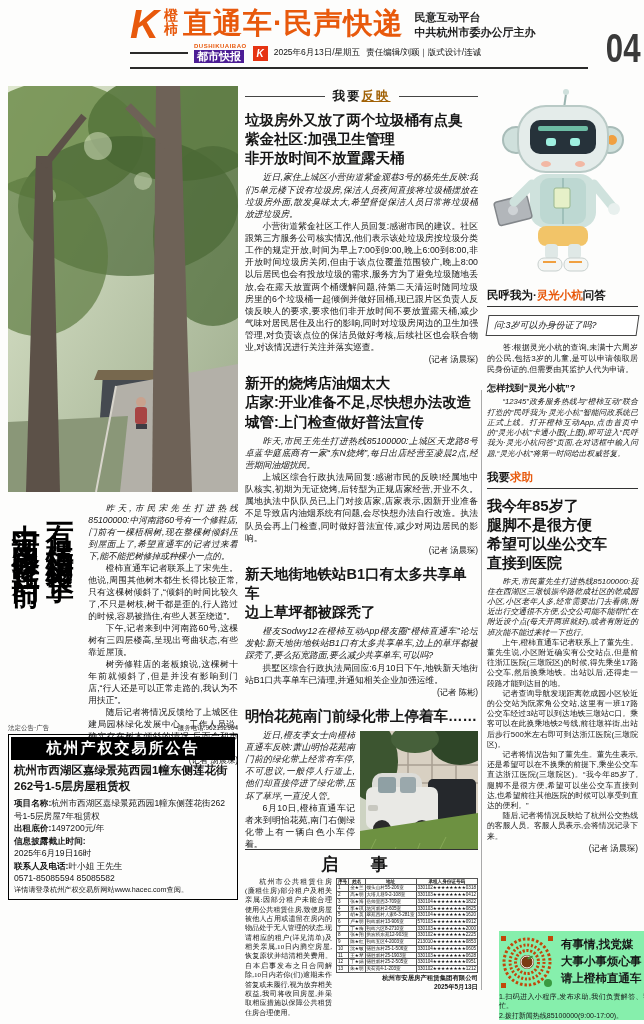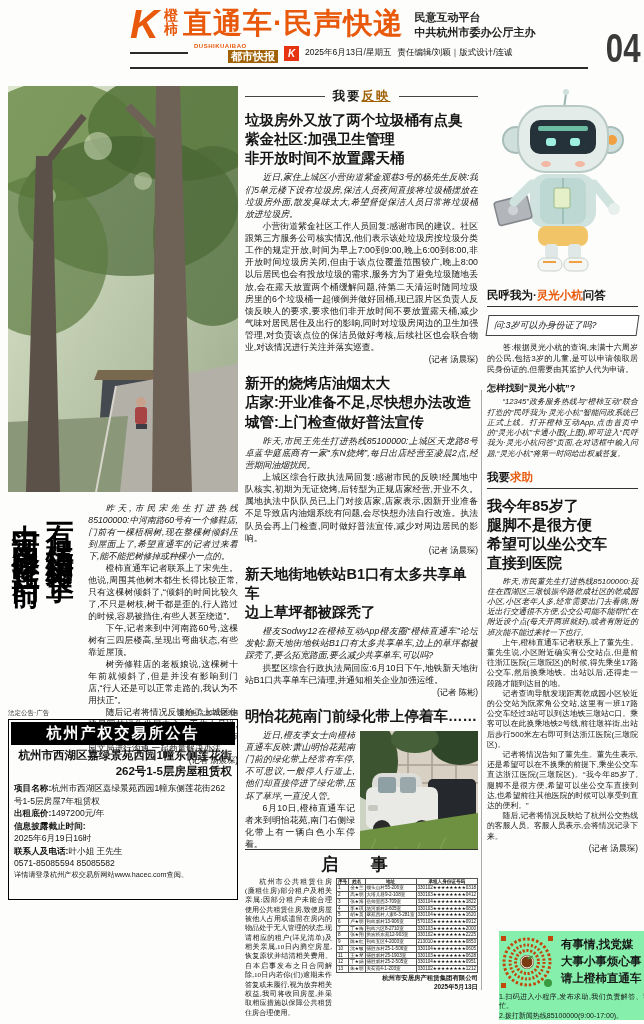--- a/index.html
+++ b/index.html
@@ -10,21 +10,21 @@
   .mast-row{display:flex;align-items:flex-start;gap:5px;}
   .klogo{font-size:40px;font-weight:900;font-style:italic;color:#e8590c;line-height:.9;}
   .csbox{display:flex;flex-direction:column;font-size:14px;font-weight:900;color:#e8590c;line-height:1;margin-top:2px;}
   .mast-title{font-size:29px;font-weight:900;color:#e8590c;letter-spacing:1px;line-height:1.1;margin-top:2px;}
   .taglines{margin-left:6px;margin-top:4px;font-size:11px;font-weight:bold;color:#222;line-height:1.35;display:flex;flex-direction:column;}
   .sub-row{display:flex;align-items:center;gap:6px;margin-top:1px;margin-right:52px;
            border-bottom:2px solid #2a2a2a;padding-bottom:4px;}
   .lead-line{width:58px;height:2px;background:#2a2a2a;}
   .brand{display:flex;flex-direction:column;align-items:flex-start;line-height:1;}
   .pinyin{font-size:6px;font-weight:bold;color:#e8590c;letter-spacing:.5px;}
-  .brand-cn{background:#a16207;color:#fff;font-weight:900;font-size:11px;padding:1px 3px;margin-top:1px;margin-left:34px;}
+  .brand-cn{background:#4c1d95;color:#fff;font-weight:900;font-size:11px;padding:1px 3px;margin-top:1px;}
   .kbadge{background:#e63312;color:#fff;font-weight:900;font-size:10px;width:15px;height:15px;
           display:inline-flex;align-items:center;justify-content:center;font-style:italic;}
   .dateline,.editors{font-size:8.5px;color:#111;}
   .page-no{position:absolute;right:0;top:22px;font-size:40px;font-weight:900;color:#3a3a3a;
            transform:scaleX(.78);transform-origin:right;line-height:1;}
   
   .col-left{position:absolute;left:8px;top:86px;width:230px;height:814px;}
   .col-mid{position:absolute;left:245px;top:86px;width:233px;height:934px;}
   .col-right{position:absolute;left:487px;top:86px;width:151px;height:934px;}
   .vdiv{position:absolute;left:481px;top:390px;width:1px;height:600px;background:#a9a9a9;}
@@ -33,24 +33,24 @@
   .left-row{display:flex;gap:12px;margin-top:10px;height:352px;overflow:hidden;}
   .vhead{writing-mode:vertical-rl;text-orientation:upright;font-weight:900;font-size:28px;
          line-height:1.22;letter-spacing:7px;height:350px;color:#000;}
   .art-body{font-size:8.7px;line-height:1.38;text-align:justify;}
   .art-body p{margin:0;text-indent:2em;}
   .art-body p:first-child{font-style:italic;}
   .left-body{flex:1;}
   .reporter{display:block;text-align:right;font-size:8.3px;margin-top:1px;}
   .ad{position:absolute;left:0;bottom:0;width:230px;}
   .ad-meta{display:flex;justify-content:space-between;font-size:6.5px;color:#333;margin-bottom:1px;}
-  .ad-box{border:1.5px solid #000;padding:3px 5px 19px;}
+  .ad-box{border:1.5px solid #000;padding:3px 5px 4px;}
   .ad-title{background:#000;color:#fff;font-weight:900;font-size:15px;text-align:center;
             letter-spacing:2px;padding:2px 0;margin:-1px -3px 3px;}
-  .ad-subject{font-size:11.5px;font-weight:900;text-align:right;line-height:1.35;margin:2px 0 3px;}
+  .ad-subject{font-size:11.5px;font-weight:900;text-align:left;line-height:1.35;margin:2px 0 3px;}
   .ad-line{font-size:8.6px;line-height:1.45;}
   .ad-line b{font-weight:900;}
   
   .sec-rule{display:flex;align-items:center;gap:8px;margin:2px 0 6px;}
   .sec-rule .rule{flex:1;height:1px;background:#444;}
   .sec-label{font-size:12.5px;font-weight:900;letter-spacing:2px;}
   .sec-label em{font-style:normal;color:#a16207;text-decoration:underline;}
   .mid-articles{height:756px;overflow:hidden;}
   .hl{font-size:14.5px;font-weight:900;line-height:1.32;margin-bottom:3px;}
   .mid-body{font-size:8.8px;}

